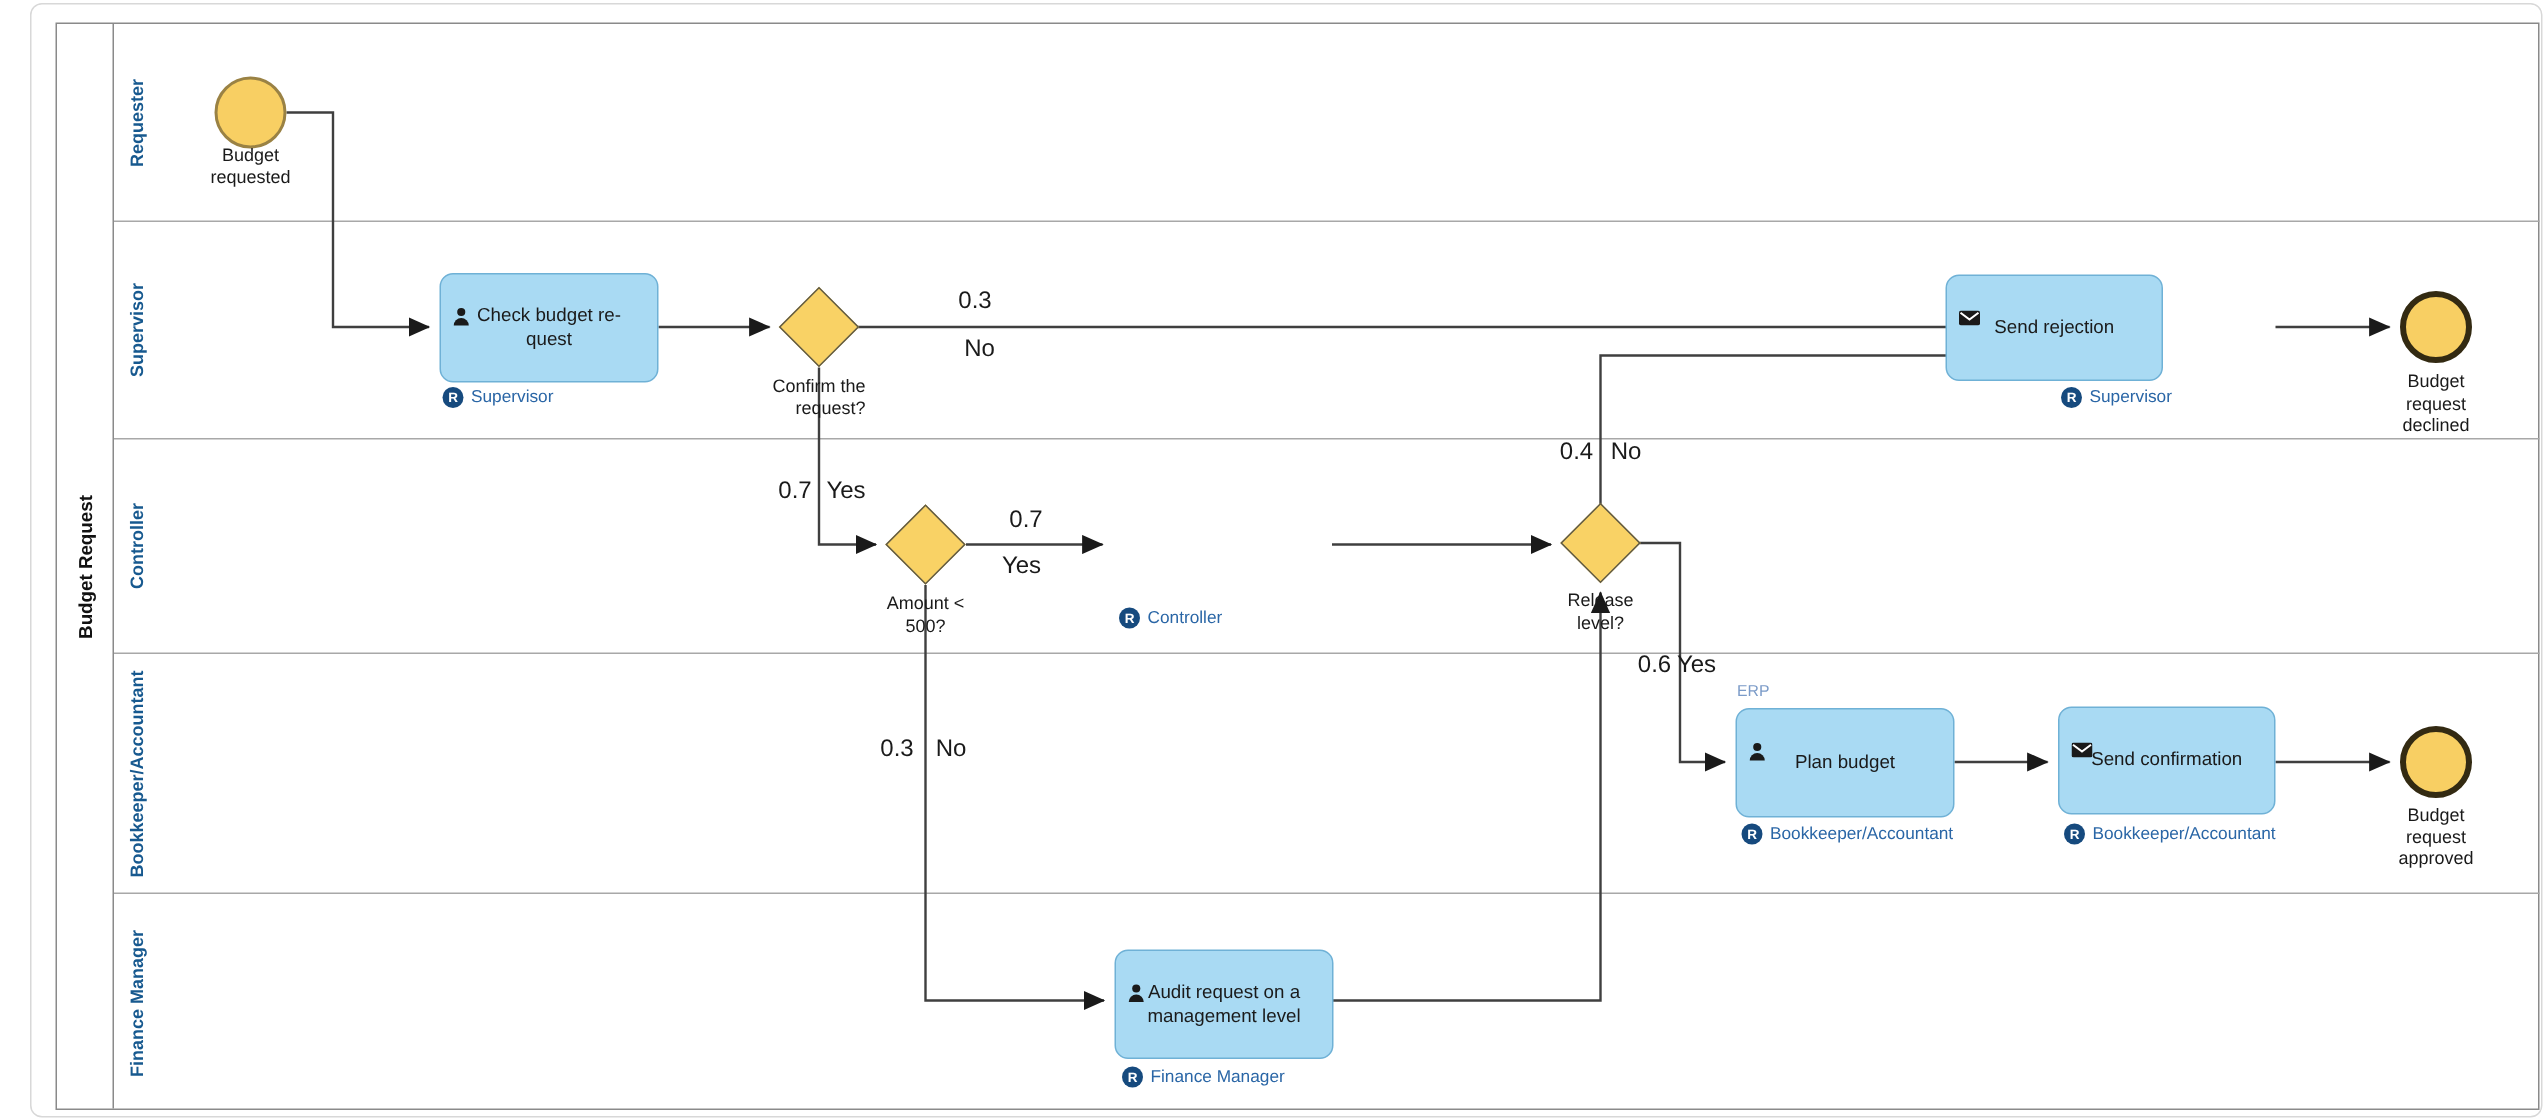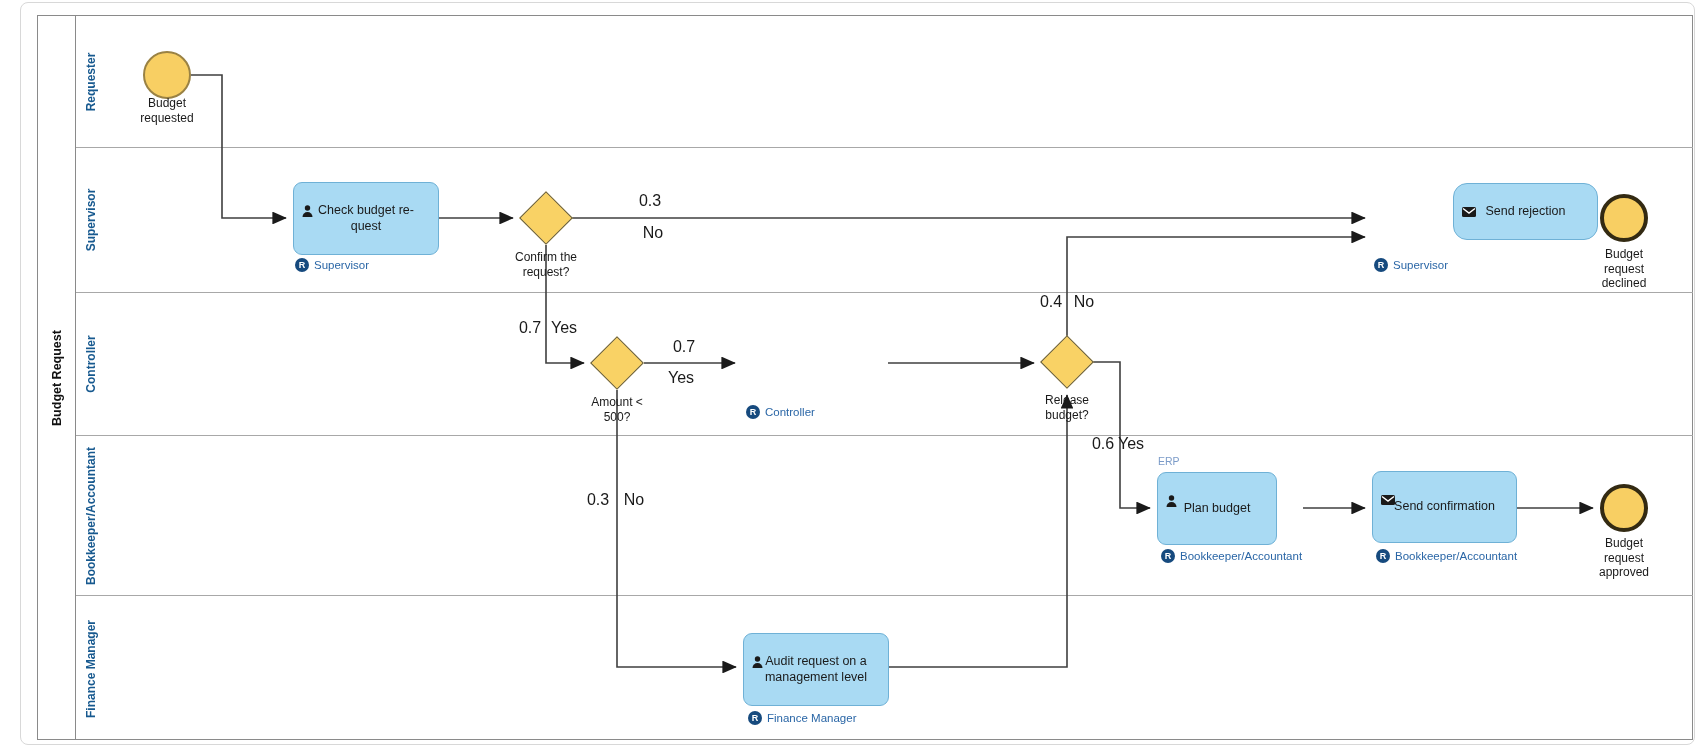--- a/index.html
+++ b/index.html
@@ -121,24 +121,24 @@
     </span>
     <span>Check budget re-
 quest</span>
   </div>
   <div class="role" style="left:295px;top:258px;">
     <span class="badge">R</span>
     <span>Supervisor</span>
   </div>
 
   <div class="gateway" style="left:527px;top:199px;width:38px;height:38px;"></div>
-  <div class="shape-label" style="left:546px;top:250px;">Confirm the
+  <div class="shape-label" style="left:546px;top:250px;text-align:right;">Confirm the
 request?</div>
 
-  <div class="task" style="left:1453px;top:183px;width:145px;height:57px;border-radius:14px;">
+  <div class="task" style="left:1297px;top:183px;width:145px;height:71px;">
     <span class="corner-icon">
       <svg width="14" height="10" viewBox="0 0 14 10">
           <rect x="0" y="0" width="14" height="10" rx="1.5" fill="#1a1a1a"></rect>
           <path d="M1,1.5 L7,6 L13,1.5" stroke="#ffffff" stroke-width="1.4" fill="none"></path>
         </svg>
     </span>
     <span>Send rejection</span>
   </div>
   <div class="role" style="left:1374px;top:258px;">
     <span class="badge">R</span>
@@ -154,24 +154,24 @@
   <div class="shape-label" style="left:617px;top:395px;">Amount &lt;
 500?</div>
 
   <div class="role" style="left:746px;top:405px;">
     <span class="badge">R</span>
     <span>Controller</span>
   </div>
 
   <div class="gateway" style="left:1048px;top:343px;width:38px;height:38px;"></div>
   <div class="shape-label" style="left:1067px;top:393px;">Release
-budget?</div>
+level?</div>
 
   <div class="annotation" style="left:1158px;top:455px;">ERP</div>
-  <div class="task" style="left:1157px;top:472px;width:120px;height:73px;">
+  <div class="task" style="left:1157px;top:472px;width:146px;height:73px;">
     <span class="corner-icon">
       <svg width="11" height="13" viewBox="0 0 11 13">
           <circle cx="5.5" cy="3" r="2.7" fill="#1a1a1a"></circle>
           <path d="M0.5,12 a5,5 0 0 1 10,0 z" fill="#1a1a1a"></path>
         </svg>
     </span>
     <span>Plan budget</span>
   </div>
   <div class="role" style="left:1161px;top:549px;">
     <span class="badge">R</span>

